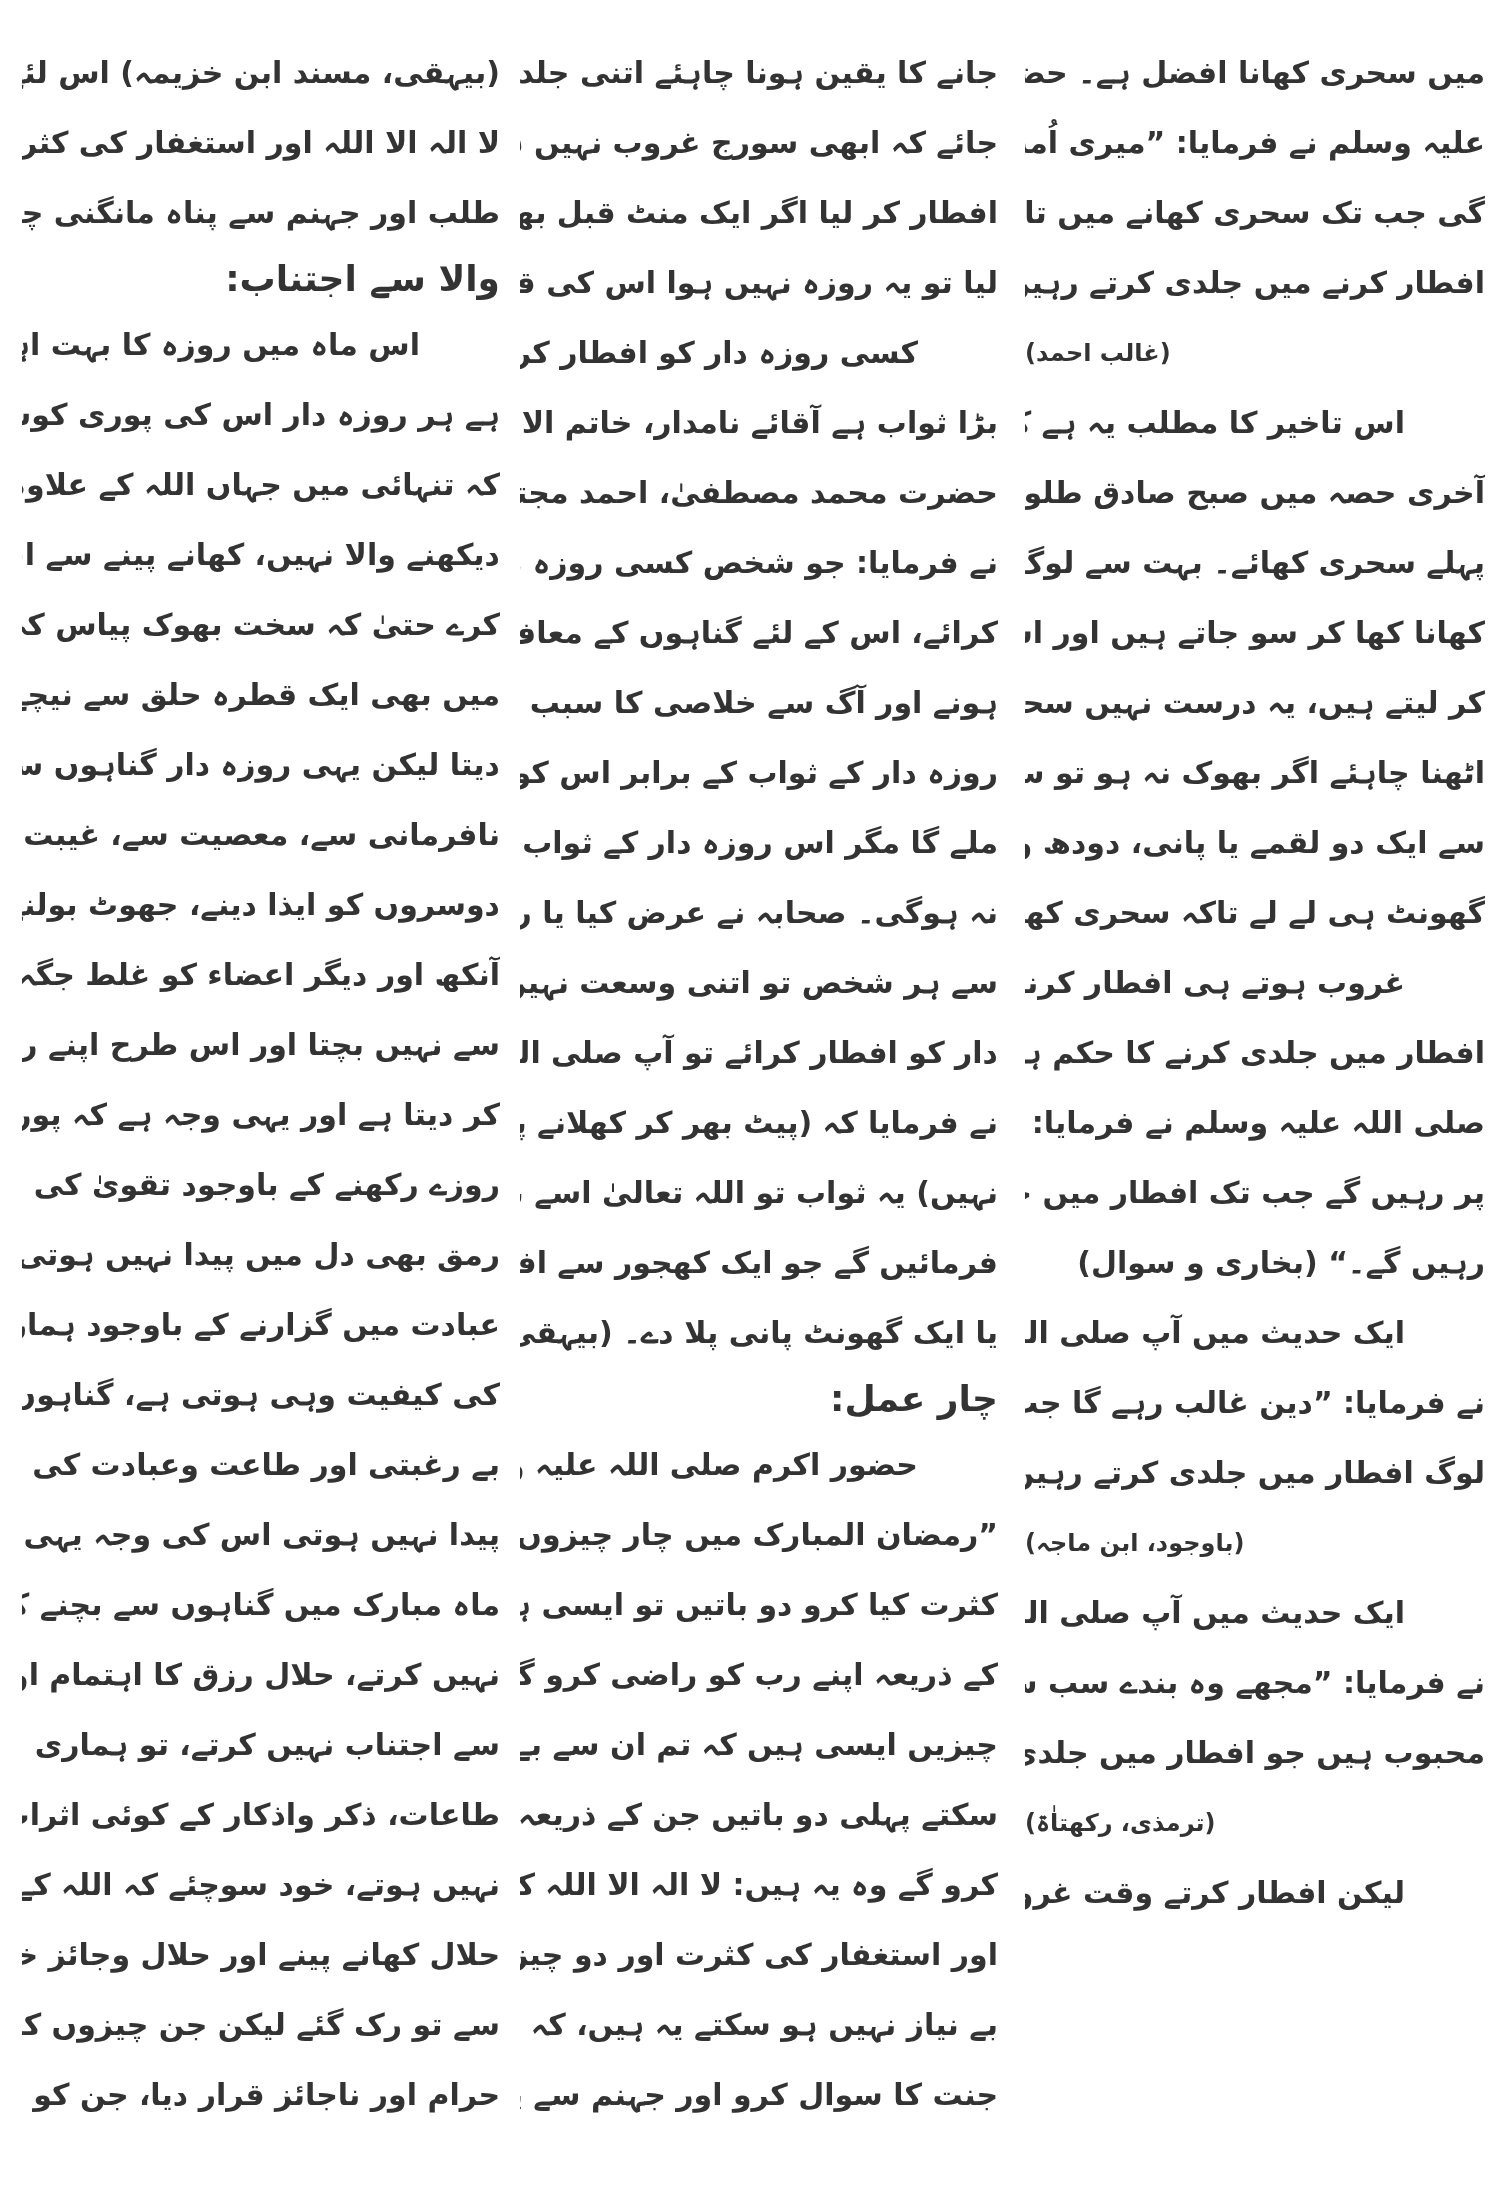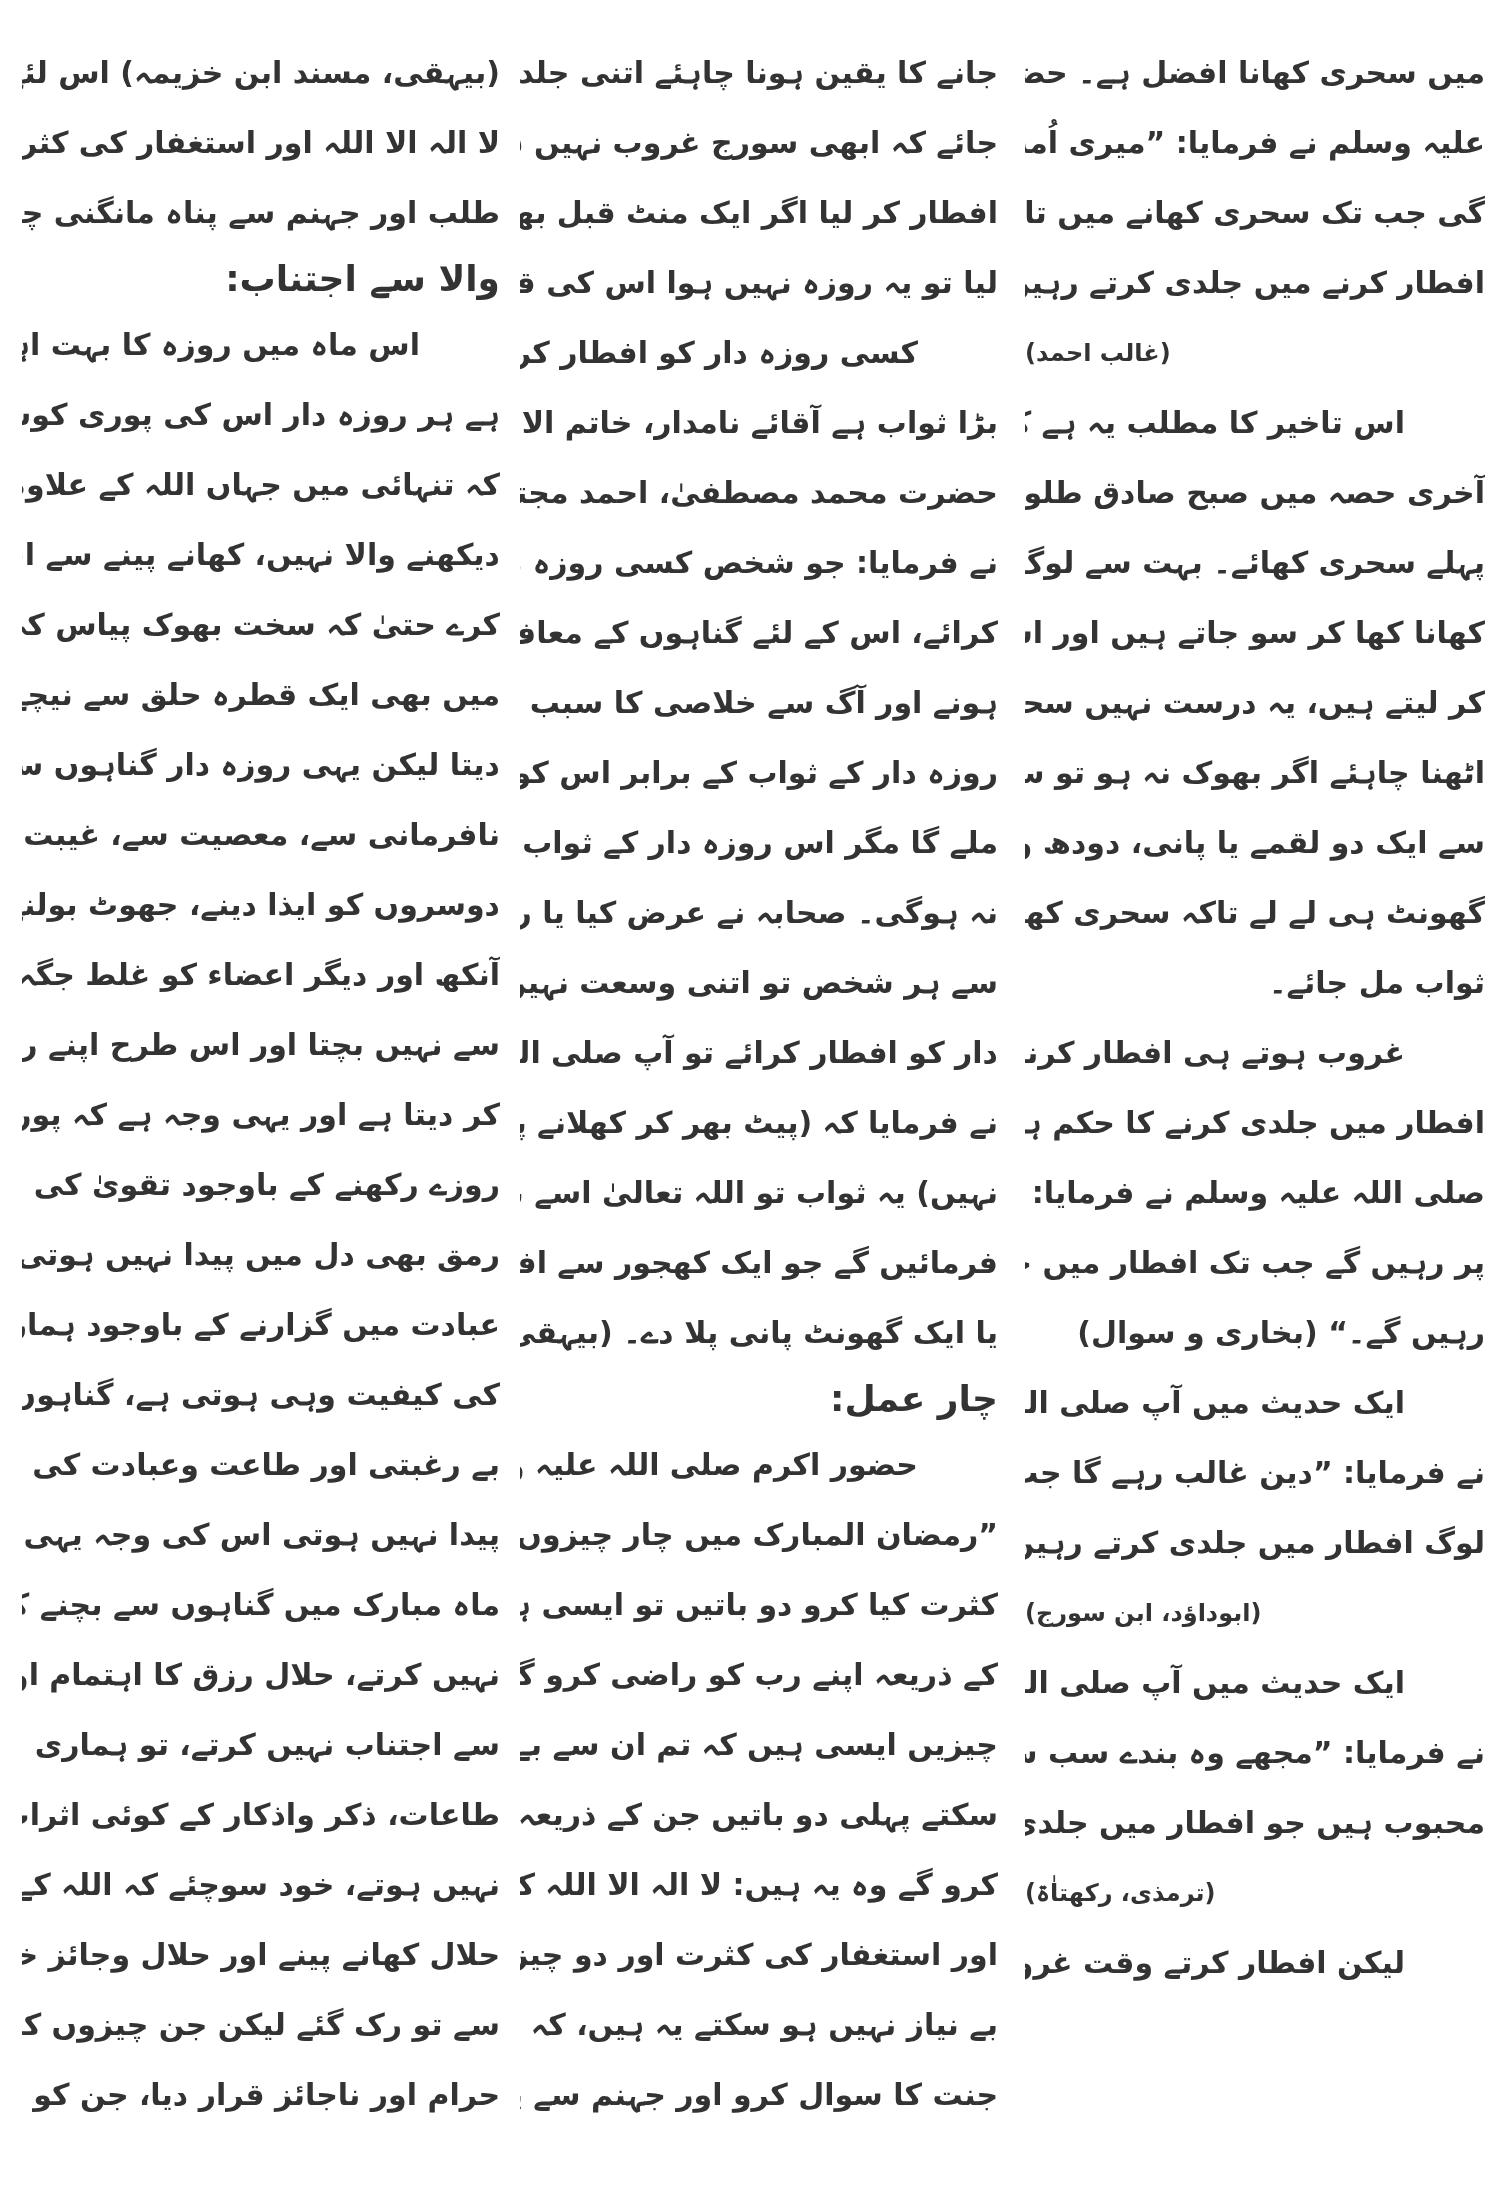--- a/index.html
+++ b/index.html
@@ -47,35 +47,34 @@
       <div class="line cite">(غالب احمد)</div>
       <div class="paragraph">
         <span class="line indent">اس تاخیر کا مطلب یہ ہے کہ رات کے</span>
         <span class="line">آخری حصہ میں صبح صادق طلوع ہونے سے</span>
         <span class="line">پہلے سحری کھائے۔ بہت سے لوگ رات کو ہی</span>
         <span class="line">کھانا کھا کر سو جاتے ہیں اور اس وقت نیت</span>
         <span class="line">کر لیتے ہیں، یہ درست نہیں سحری کے وقت</span>
         <span class="line">اٹھنا چاہئے اگر بھوک نہ ہو تو سحری کی نیت</span>
         <span class="line">سے ایک دو لقمے یا پانی، دودھ وغیرہ کے چند</span>
         <span class="line">گھونٹ ہی لے لے تاکہ سحری کھانے کا</span>
-        <span class="line short">ثواب مل جائے۔</span>
       </div>
       <div class="paragraph">
         <span class="line indent">غروب ہوتے ہی افطار کرنا چاہئے</span>
         <span class="line">افطار میں جلدی کرنے کا حکم ہے، حضور اکرم</span>
         <span class="line">صلی اللہ علیہ وسلم نے فرمایا: ”لوگ ہمیشہ خیر</span>
         <span class="line">پر رہیں گے جب تک افطار میں جلدی کرتے</span>
         <span class="line short">رہیں گے۔“ (بخاری و سوال)</span>
       </div>
       <div class="paragraph">
         <span class="line indent">ایک حدیث میں آپ صلی اللہ علیہ وسلم</span>
         <span class="line">نے فرمایا: ”دین غالب رہے گا جب تک</span>
         <span class="line">لوگ افطار میں جلدی کرتے رہیں گے، چونکہ</span>
       </div>
-      <div class="line cite">(ابوداؤد، ابن سورج)</div>
+      <div class="line cite">(باوجود، ابن ماجہ)</div>
       <div class="paragraph">
         <span class="line indent">ایک حدیث میں آپ صلی اللہ علیہ وسلم</span>
         <span class="line">نے فرمایا: ”مجھے وہ بندے سب سے زیادہ</span>
         <span class="line short">محبوب ہیں جو افطار میں جلدی کرتے ہیں۔“</span>
       </div>
       <div class="line cite">(ترمذی، رکھتاٰۃ)</div>
       <div class="paragraph">
         <span class="line indent short">لیکن افطار کرتے وقت غروب ہو</span>
       </div>
     </div>

